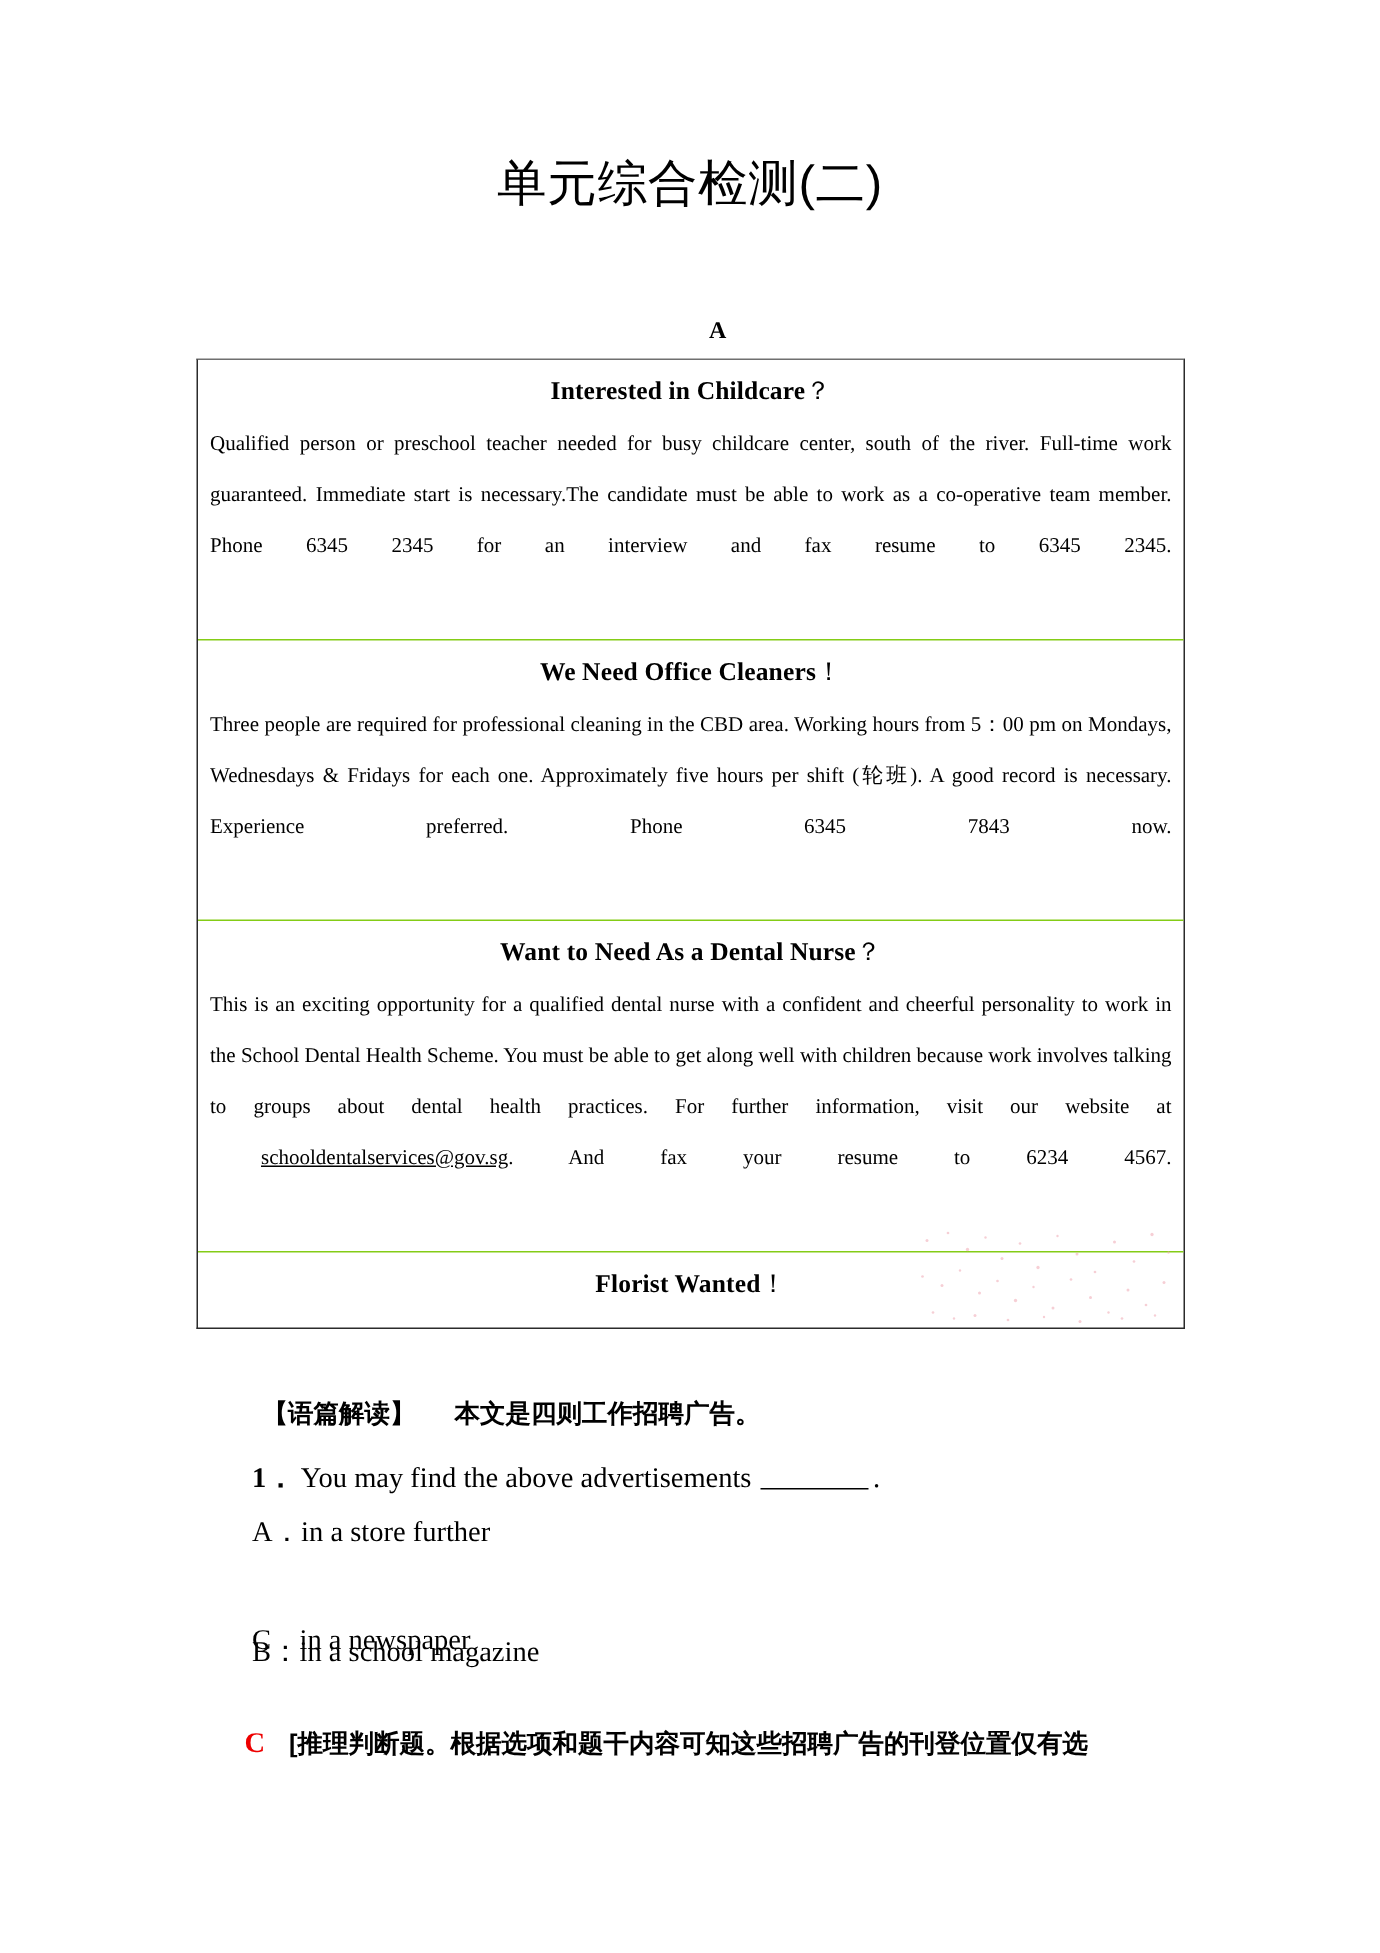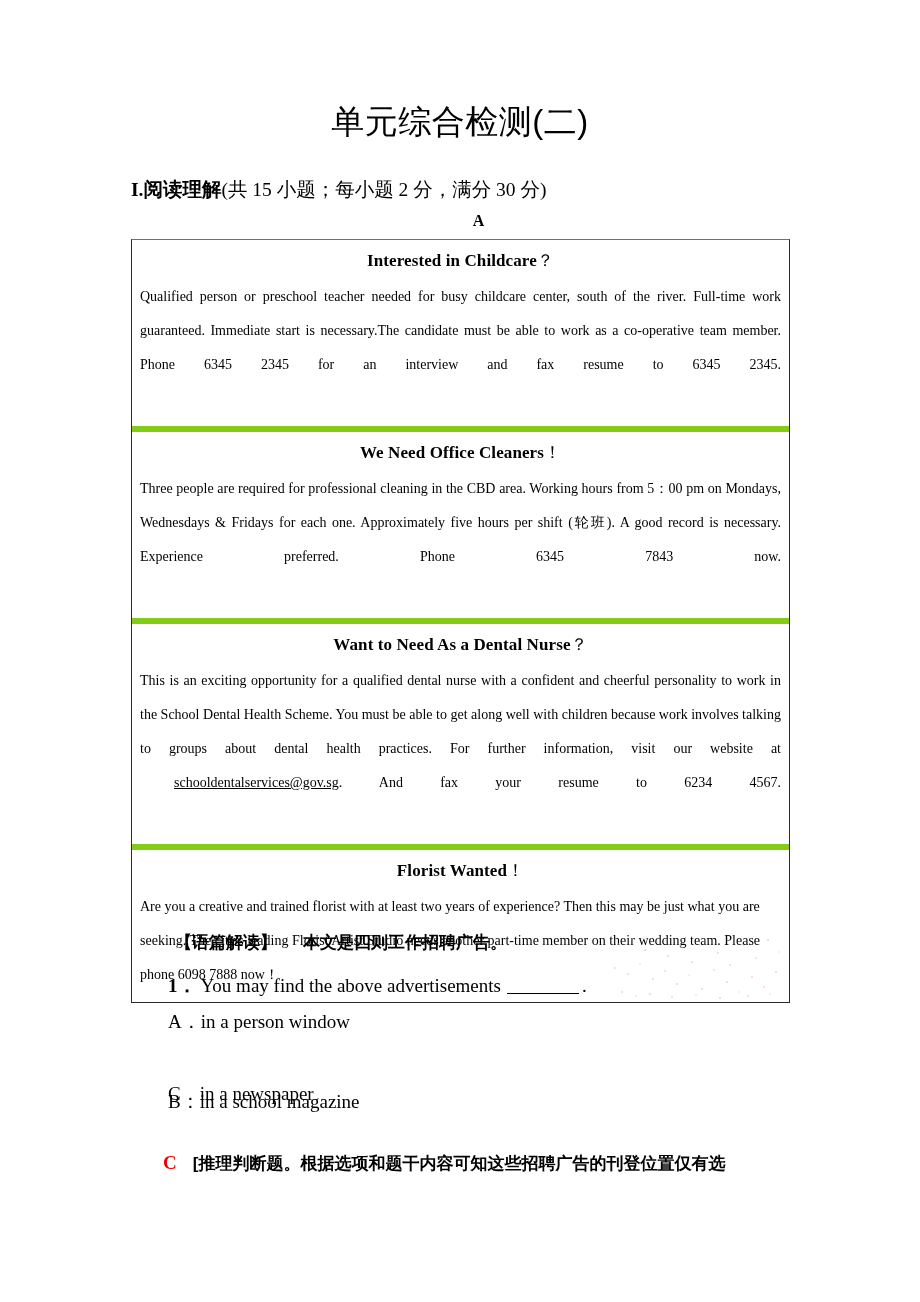--- a/index.html
+++ b/index.html
@@ -71,21 +71,21 @@
     position: absolute;
     left: 131px;
     top: 239px;
     width: 659px;
     border: 1.5px solid #2b2b2b;
     border-top-color: #6f6f6f;
     box-sizing: border-box;
     background: #fff;
   }
   .ad-block {
-    border-bottom: 6px solid #84cc16;
+    border-bottom: 1px solid #84cc16;
     padding: 6px 7px 10px 7px;
     box-sizing: border-box;
   }
   .ad-block:last-child {
     border-bottom: none;
   }
   .ad-heading {
     text-align: center;
     font-weight: bold;
     font-size: 17px;
@@ -203,23 +203,20 @@
     width: 16px;
   }
 </style>
 </head>
 <body>
 
 <div class="page">
 
   <div class="doc-title">单元综合检测(二)</div>
 
-  <div class="section-line">
-    <span class="sec-strong">I.阅读理解</span><span class="sec-rest">(共 15 小题；每小题 2 分，满分 30 分)</span>
-  </div>
 
   <div class="part-letter">A</div>
 
   <div class="ads-table">
 
     <div class="ad-block">
       <div class="ad-heading">
         <span>Interested in Childcare</span><span class="punct">？</span>
       </div>
       <p class="ad-body">Qualified person or preschool teacher needed for busy childcare center, south of the river. Full-time work guaranteed. Immediate start is necessary.The candidate must be able to work as a co-operative team member. Phone 6345 2345 for an interview and fax resume to 6345 2345.</p>
@@ -236,21 +233,20 @@
       <div class="ad-heading">
         <span>Want to Need As a Dental Nurse</span><span class="punct">？</span>
       </div>
       <p class="ad-body"><span>This is an exciting opportunity for a qualified dental nurse with a confident and cheerful personality to work in the School Dental Health Scheme. You must be able to get along well with children because work involves talking to groups about dental health practices. For further information, visit our website at </span><span class="email-link">schooldentalservices@gov.sg</span><span>. And fax your resume to 6234 4567.</span></p>
     </div>
 
     <div class="ad-block" style="position:relative;">
       <div class="ad-heading">
         <span>Florist Wanted</span><span class="punct">！</span>
       </div>
-      <p class="ad-body nojust">Are you a creative and trained florist with at least two years of experience? Then this may be just what you are seeking. The city's leading Florist Artist Studio needs another part-time member on their wedding team. Please phone 6098 7888 now！</p>
       <svg class="watermark" viewBox="0 0 175 66" xmlns="http://www.w3.org/2000/svg">
         <g fill="#f0a8b4">
           <circle cx="8" cy="10" r="1"></circle>
             <circle cx="22" cy="5" r="0.9"></circle>
             <circle cx="35" cy="16" r="1.1"></circle>
           <circle cx="47" cy="8" r="0.8"></circle>
             <circle cx="58" cy="22" r="1"></circle>
             <circle cx="70" cy="12" r="0.9"></circle>
           <circle cx="82" cy="28" r="1.1"></circle>
             <circle cx="95" cy="7" r="0.8"></circle>
@@ -291,21 +287,21 @@
   <div class="analysis">
     <span>【语篇解读】</span><span class="gap"></span><span>本文是四则工作招聘广告。</span>
   </div>
 
   <div class="question">
     <span class="qnum">1．</span>
     <span>You may find the above advertisements</span><span class="blank"></span><span>.</span>
   </div>
 
   <div class="option opt-0">
-    <span class="olabel">A．</span><span>in a person window</span>
+    <span class="olabel">A．</span><span>in a store further</span>
   </div>
   <div class="option opt-1">
     <span class="olabel">B．</span><span>in a school magazine</span>
   </div>
   <div class="option opt-2">
     <span class="olabel">C．</span><span>in a newspaper</span>
   </div>
 
   <div class="explanation">
     <span class="answer-key">C</span><span class="exp-gap"></span><span>[推理判断题。根据选项和题干内容可知这些招聘广告的刊登位置仅有选</span>

